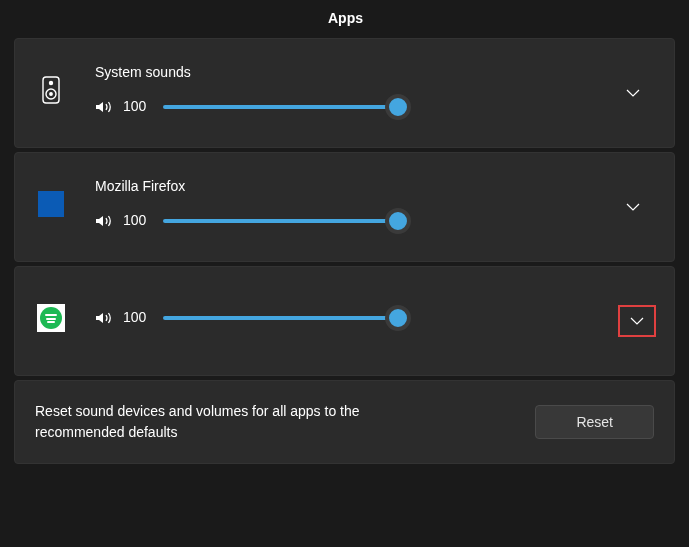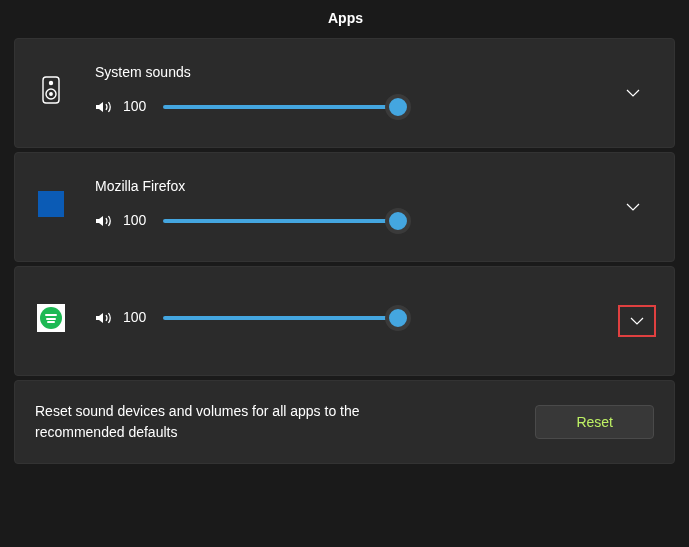--- a/index.html
+++ b/index.html
@@ -165,21 +165,21 @@
       justify-content: space-between;
     }
     .reset-text {
       font-size: 14px;
       line-height: 1.5;
       max-width: 400px;
     }
     .reset-btn {
       background: #383838;
       border: 1px solid #4a4a4a;
-      color: #bef264;
+      color: #e5e5e5;
       padding: 8px 40px;
       border-radius: 4px;
       font-size: 14px;
       cursor: pointer;
       font-family: inherit;
     }
   </style>
 </head>
 <body>
 

